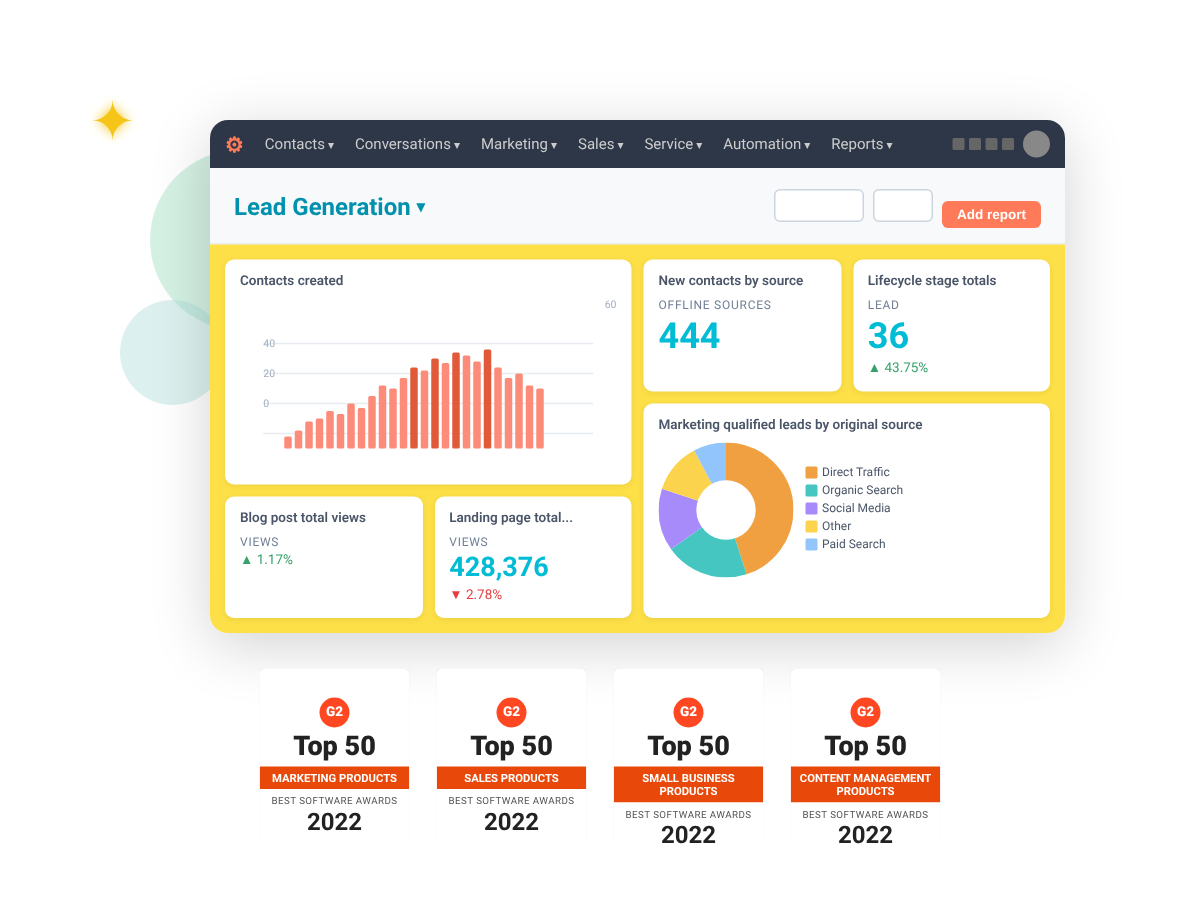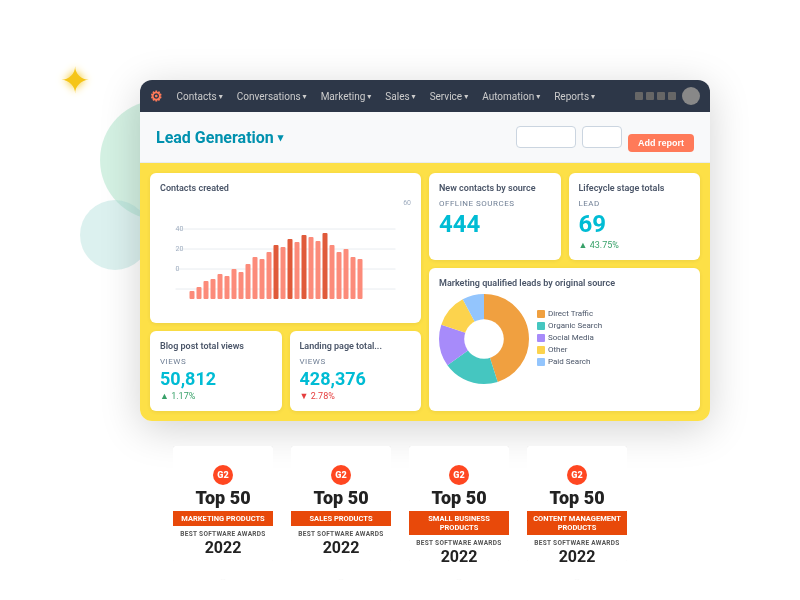--- a/index.html
+++ b/index.html
@@ -287,21 +287,21 @@
       background: #fff;
       width: 100%;
       text-align: center;
       padding: 4px 2px 2px;
     }
     .award-best-software {
       font-size: 6.5px;
       color: #555;
       text-transform: uppercase;
       letter-spacing: 0.3px;
-      font-weight: 700;
+      font-weight: 400;
     }
     .award-year {
       font-size: 16px;
       font-weight: 700;
       color: #222;
     }
   </style>
 </head>
 <body>
 
@@ -393,21 +393,21 @@
 
     <div class="widget">
       <div class="widget-title">New contacts by source</div>
       <div class="widget-subtitle">OFFLINE SOURCES</div>
       <div class="widget-value">444</div>
     </div>
 
     <div class="widget">
       <div class="widget-title">Lifecycle stage totals</div>
       <div class="widget-subtitle">LEAD</div>
-      <div class="widget-value">69</div>
+      <div class="widget-value">36</div>
       <div class="widget-change change-up">▲ 43.75%</div>
     </div>
 
     <div class="widget widget-pie">
       <div class="widget-title">Marketing qualified leads by original source</div>
       <div class="pie-container">
 
         <svg width="90" height="90" viewBox="0 0 100 100">
 
           <circle cx="50" cy="50" r="35" fill="none" stroke="#f0a040" stroke-width="30" stroke-dasharray="98.96 219.91" stroke-dashoffset="0" transform="rotate(-90 50 50)"></circle>
@@ -443,21 +443,20 @@
             <div class="legend-dot" style="background:#93c5fd;"></div>
             <span>Paid Search</span>
           </div>
         </div>
       </div>
     </div>
 
     <div class="widget">
       <div class="widget-title">Blog post total views</div>
       <div class="widget-subtitle">VIEWS</div>
-      <div class="widget-value" style="font-size:18px;">50,812</div>
       <div class="widget-change change-up">▲ 1.17%</div>
     </div>
 
     <div class="widget">
       <div class="widget-title">Landing page total...</div>
       <div class="widget-subtitle">VIEWS</div>
       <div class="widget-value" style="font-size:18px;">428,376</div>
       <div class="widget-change change-down">▼ 2.78%</div>
     </div>
 

